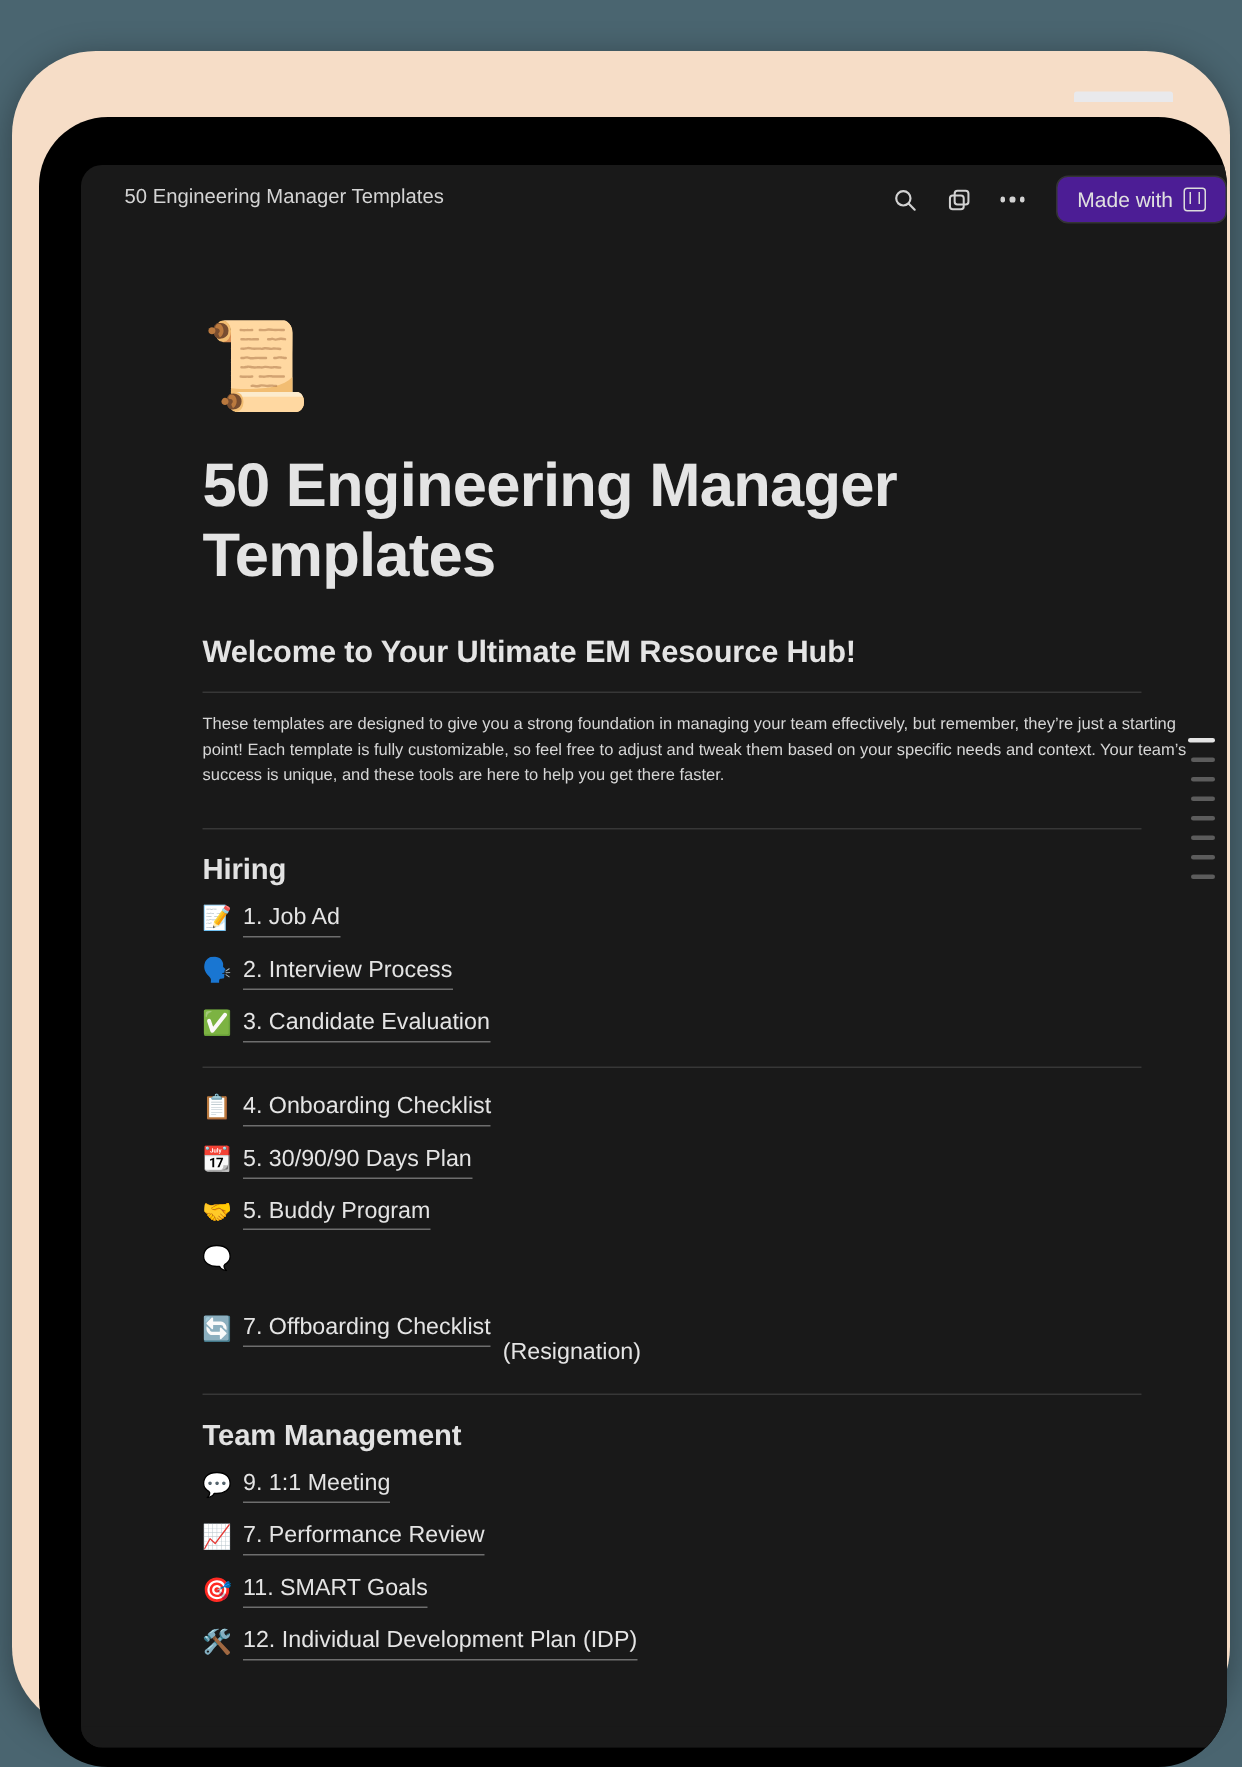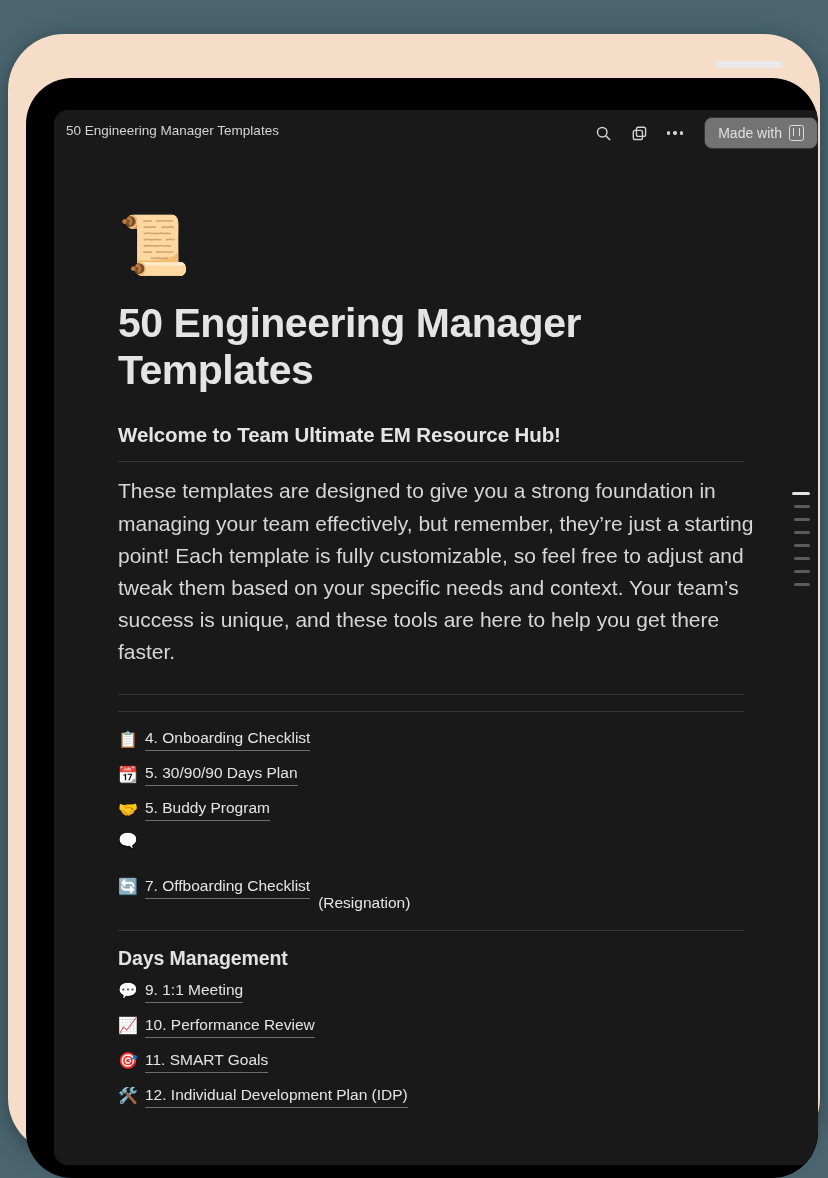--- a/index.html
+++ b/index.html
@@ -69,20 +69,21 @@
   
   .screen {
     position: absolute;
     left: 28px;
     top: 32px;
     width: 764px;
     height: 1055px;
     background: #191919;
     border-radius: 14px 0 0 14px;
     overflow: hidden;
+    padding-left: 17px;
   }
 
   
   .appbar {
     position: relative;
     height: 48px;
     display: flex;
     align-items: center;
     padding: 0 0 0 0;
   }
@@ -122,21 +123,21 @@
   }
   .made-with {
     margin-left: 4px;
     height: 32px;
     display: flex;
     align-items: center;
     gap: 7px;
     padding: 0 13px;
     border: 1px solid #343434;
     border-radius: 8px;
-    background: #737373;
+    background: #4c1d95;
     font-size: 14px;
     color: #e0e0e0;
     white-space: nowrap;
   }
   .notion-mark {
     width: 15px; height: 16px;
     border: 1.6px solid #dcdcdc;
     border-radius: 2.5px;
     position: relative;
     flex: none;
@@ -195,21 +196,21 @@
   }
 
   .divider {
     height: 1px;
     background: #373737;
     width: 626px;
     margin: 13px 0;
   }
 
   .intro-text {
-    font-size: 21px;
+    font-size: 11px;
     line-height: 1.53;
     color: #d6d6d6;
     margin: 0 0 0 0;
   }
 
   .section-heading {
     font-size: 19.5px;
     font-weight: 700;
     color: #e2e2e2;
     letter-spacing: -0.1px;
@@ -330,29 +331,44 @@
             <span class="toc-dash" style="width: 16px;"></span>
             <span class="toc-dash" style="width: 16px;"></span>
           </div>
 
         <div class="doc-inner">
 
           <span class="page-emoji">📜</span>
 
           <h1 class="page-title">50 Engineering Manager Templates</h1>
 
-          <h2 class="subtitle">Welcome to Team Ultimate EM Resource Hub!</h2>
+          <h2 class="subtitle">Welcome to Your Ultimate EM Resource Hub!</h2>
 
           <div class="divider"></div>
 
           <p class="intro-text">These templates are designed to give you a strong foundation in managing your team effectively, but remember, they’re just a starting point! Each template is fully customizable, so feel free to adjust and tweak them based on your specific needs and context. Your team’s success is unique, and these tools are here to help you get there faster.</p>
 
           <div class="divider" style="margin-top:26px"></div>
 
           <div id="sections-host">
+              <div class="section-block">
+                <h3 class="section-heading">Hiring</h3>
+                <div class="link-row">
+                  <span class="link-emoji">📝</span>
+                  <span class="link-text">1. Job Ad</span>
+                </div>
+                <div class="link-row">
+                  <span class="link-emoji">🗣️</span>
+                  <span class="link-text">2. Interview Process</span>
+                </div>
+                <div class="link-row">
+                  <span class="link-emoji">✅</span>
+                  <span class="link-text">3. Candidate Evaluation</span>
+                </div>
+              </div>
               <div class="divider" style="margin: 16px 0px;"></div>
               <div class="section-block">
                 <div class="link-row">
                   <span class="link-emoji">📋</span>
                   <span class="link-text">4. Onboarding Checklist</span>
                 </div>
                 <div class="link-row">
                   <span class="link-emoji">📆</span>
                   <span class="link-text">5. 30/90/90 Days Plan</span>
                 </div>
@@ -364,28 +380,28 @@
                   <span class="link-emoji">🗨️</span>
                 </div>
                 <div class="link-row">
                   <span class="link-emoji">🔄</span>
                   <span class="link-text">7. Offboarding Checklist</span>
                   <span class="link-suffix"> (Resignation)</span>
                 </div>
               </div>
               <div class="divider" style="margin: 16px 0px;"></div>
               <div class="section-block">
-                <h3 class="section-heading">Days Management</h3>
+                <h3 class="section-heading">Team Management</h3>
                 <div class="link-row">
                   <span class="link-emoji">💬</span>
                   <span class="link-text">9. 1:1 Meeting</span>
                 </div>
                 <div class="link-row">
                   <span class="link-emoji">📈</span>
-                  <span class="link-text">10. Performance Review</span>
+                  <span class="link-text">7. Performance Review</span>
                 </div>
                 <div class="link-row">
                   <span class="link-emoji">🎯</span>
                   <span class="link-text">11. SMART Goals</span>
                 </div>
                 <div class="link-row">
                   <span class="link-emoji">🛠️</span>
                   <span class="link-text">12. Individual Development Plan (IDP)</span>
                 </div>
               </div>

